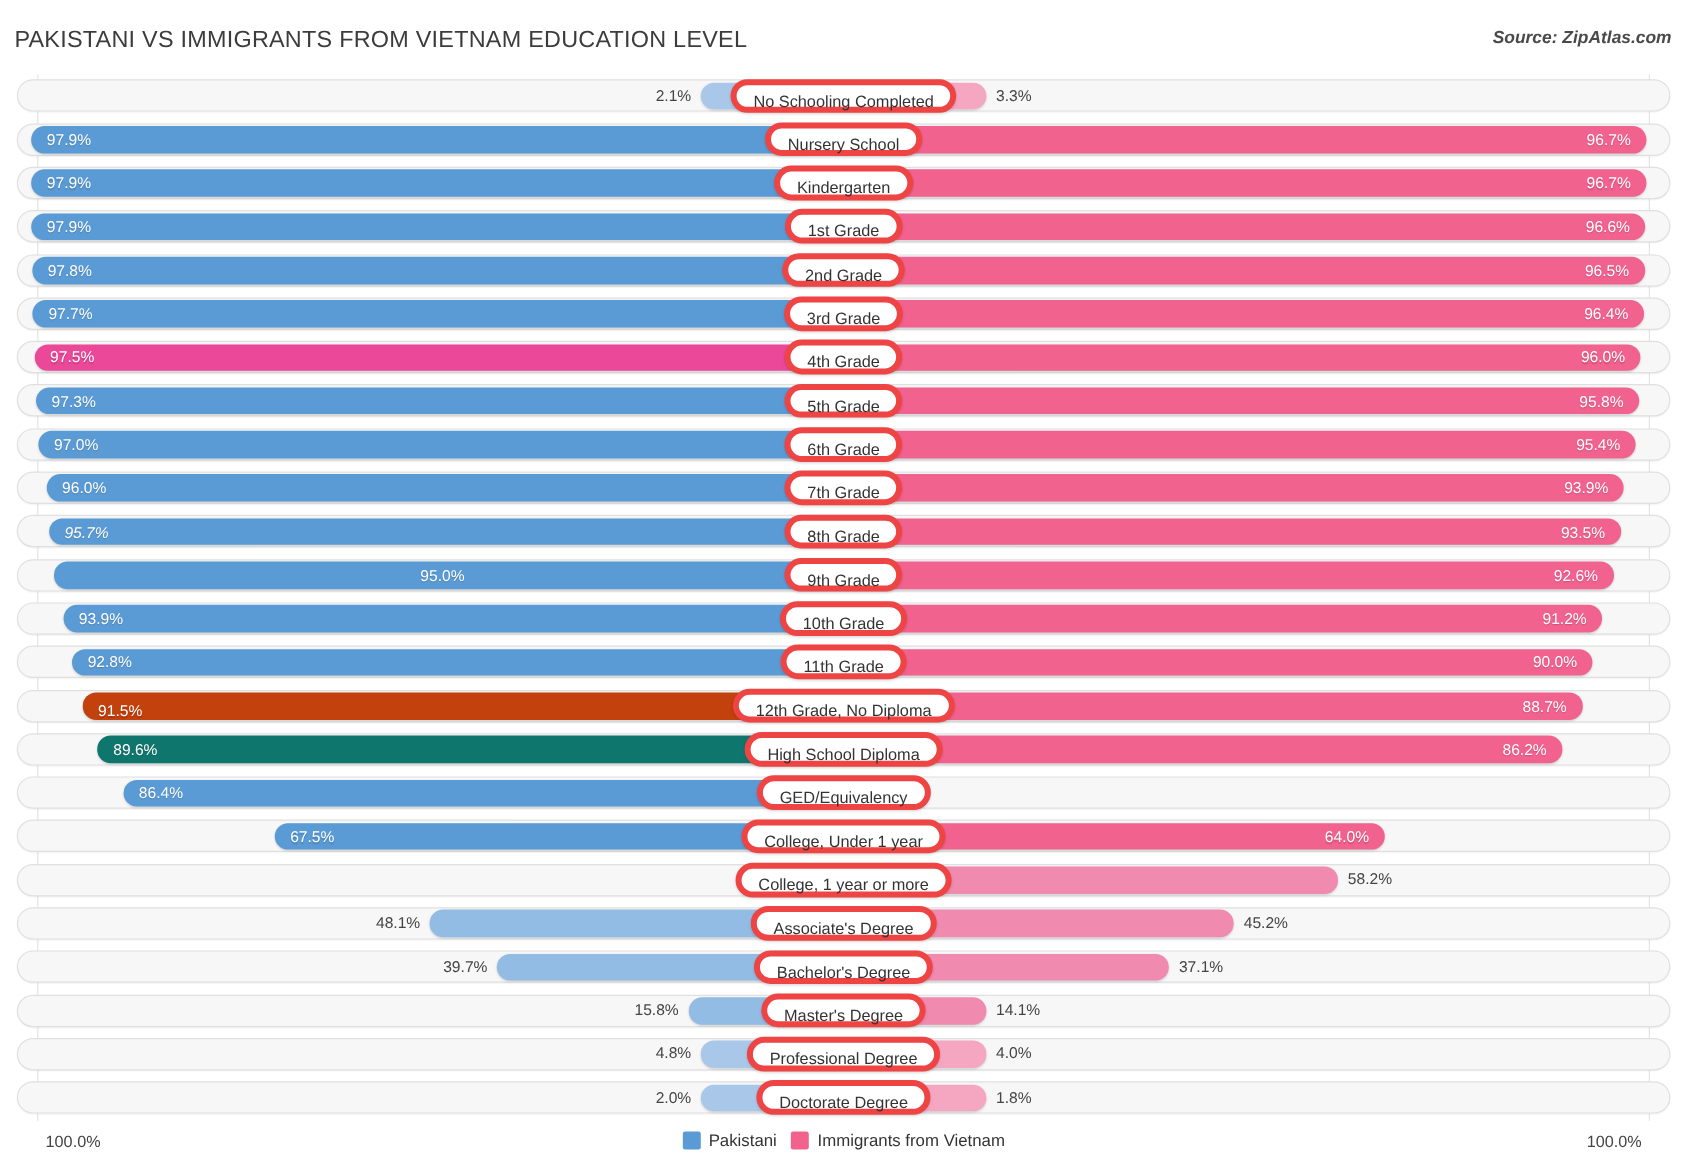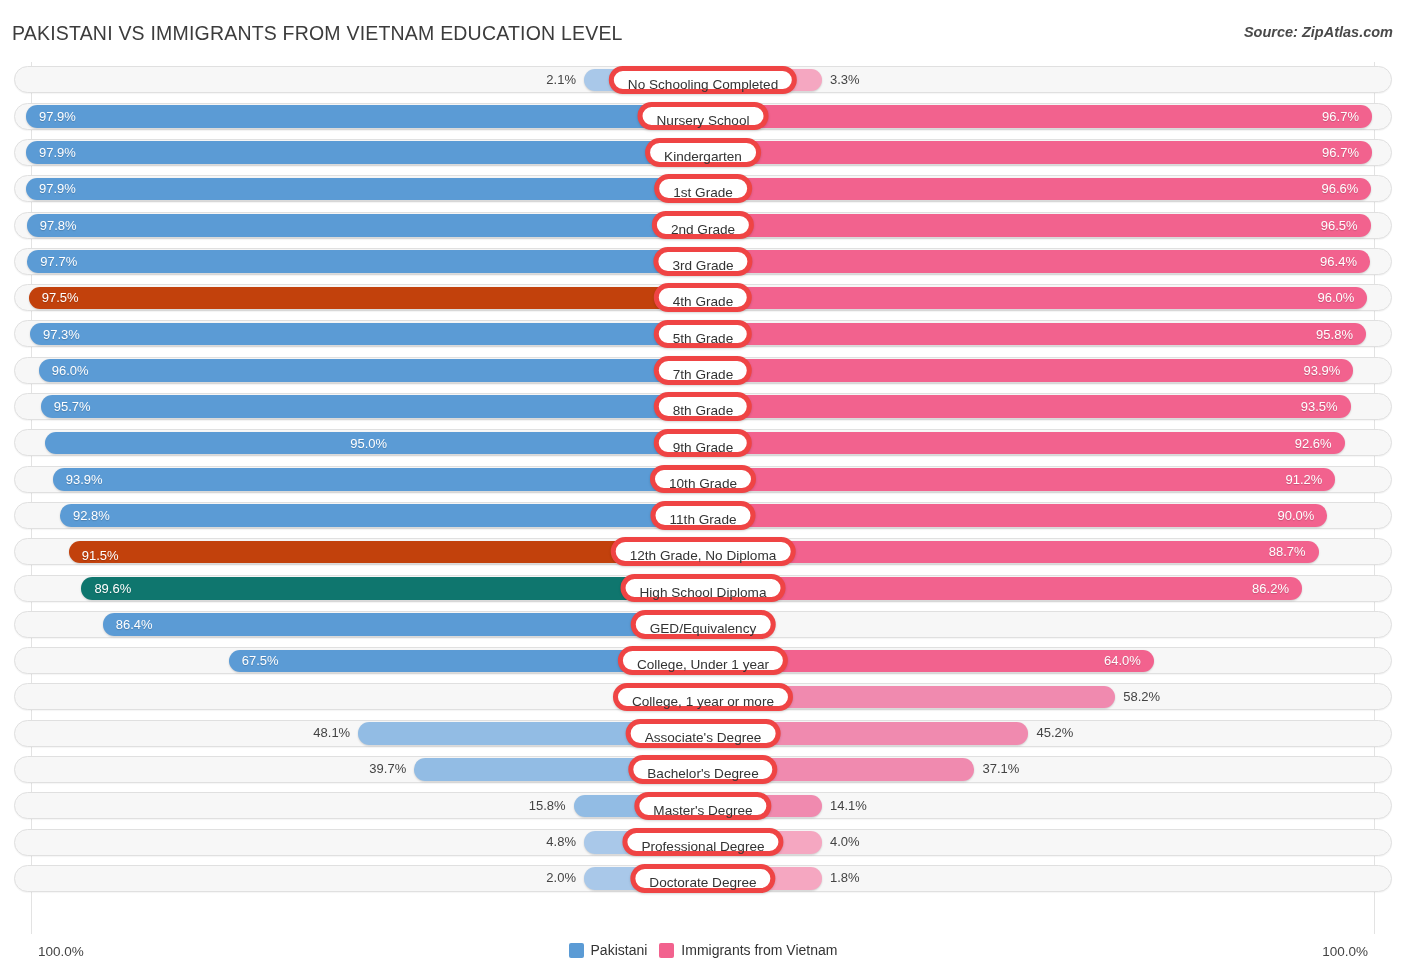--- a/index.html
+++ b/index.html
@@ -268,21 +268,21 @@
           <div class="half right">
             <div class="bar r" style="width: 642.988px; left: 24px; background: rgb(242, 98, 142);">
               <span class="val-in">96.4%</span>
             </div>
           </div>
           <div class="pill">3rd Grade</div>
         </div>
         <div class="row">
           <div class="track"></div>
           <div class="half left">
-            <div class="bar l" style="width: 650.325px; right: 24px; background: #c2410c; align-items: center;">
+            <div class="bar l" style="width: 650.325px; right: 24px; background: #ec4899; align-items: center;">
               <span class="val-in">97.5%</span>
             </div>
           </div>
           <div class="half right">
             <div class="bar r" style="width: 640.32px; left: 24px; background: rgb(242, 98, 142);">
               <span class="val-in">96.0%</span>
             </div>
           </div>
           <div class="pill">4th Grade</div>
         </div>
@@ -296,35 +296,49 @@
           <div class="half right">
             <div class="bar r" style="width: 638.986px; left: 24px; background: rgb(242, 98, 142);">
               <span class="val-in">95.8%</span>
             </div>
           </div>
           <div class="pill">5th Grade</div>
         </div>
         <div class="row">
           <div class="track"></div>
           <div class="half left">
+            <div class="bar l" style="width: 646.99px; right: 24px; background: rgb(91, 155, 213);">
+              <span class="val-in">97.0%</span>
+            </div>
+          </div>
+          <div class="half right">
+            <div class="bar r" style="width: 636.318px; left: 24px; background: rgb(242, 98, 142);">
+              <span class="val-in">95.4%</span>
+            </div>
+          </div>
+          <div class="pill">6th Grade</div>
+        </div>
+        <div class="row">
+          <div class="track"></div>
+          <div class="half left">
             <div class="bar l" style="width: 640.32px; right: 24px; background: rgb(91, 155, 213);">
               <span class="val-in">96.0%</span>
             </div>
           </div>
           <div class="half right">
             <div class="bar r" style="width: 626.313px; left: 24px; background: rgb(242, 98, 142);">
               <span class="val-in">93.9%</span>
             </div>
           </div>
           <div class="pill">7th Grade</div>
         </div>
         <div class="row">
           <div class="track"></div>
           <div class="half left">
-            <div class="bar l" style="width: 638.319px; right: 24px; background: rgb(91, 155, 213);">
+            <div class="bar l" style="width: 638.319px; right: 24px; background: rgb(91, 155, 213); font-style: italic;">
               <span class="val-in">95.7%</span>
             </div>
           </div>
           <div class="half right">
             <div class="bar r" style="width: 623.645px; left: 24px; background: rgb(242, 98, 142);">
               <span class="val-in">93.5%</span>
             </div>
           </div>
           <div class="pill">8th Grade</div>
         </div>

